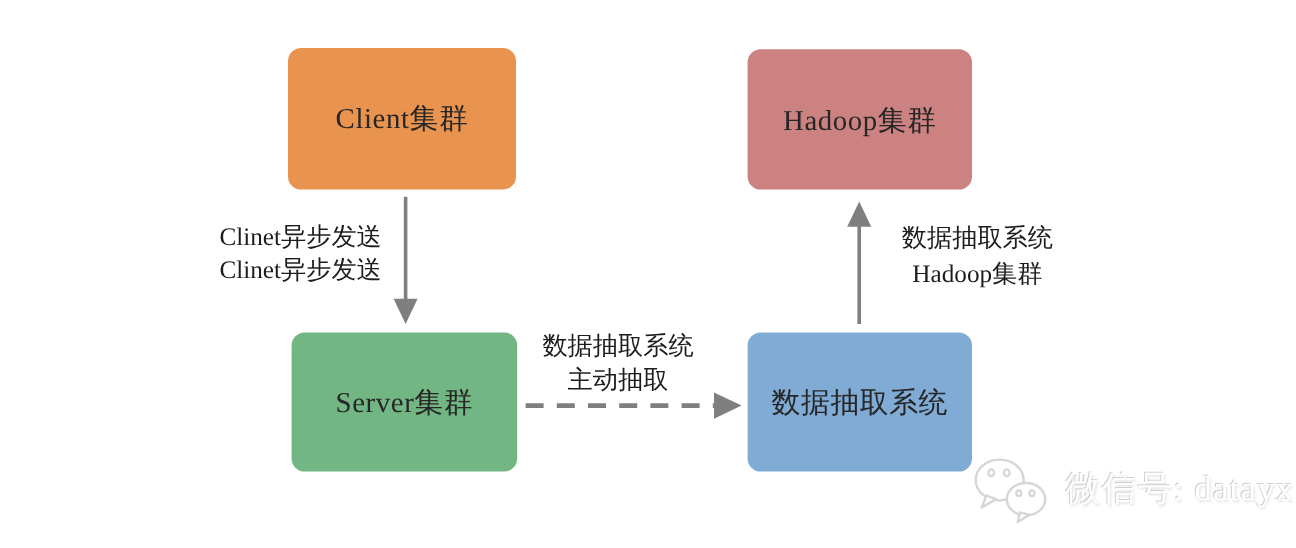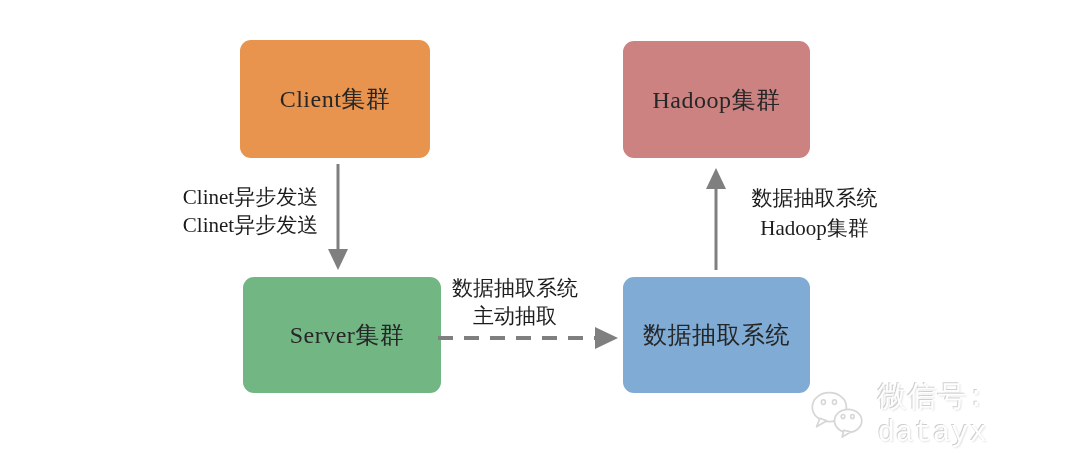--- a/index.html
+++ b/index.html
@@ -8,37 +8,37 @@
     background:#ffffff; overflow:hidden;
     font-family:"Liberation Serif","DejaVu Serif",serif;
   }
   .node {
     position:absolute; border-radius:11px;
     display:flex; align-items:center; justify-content:center;
     font-size:24px; color:#262626; letter-spacing:0.5px;
   }
   .node-client  { left:240px; top:40px;  width:190px; height:118px; }
   .node-hadoop  { left:623px; top:41px;  width:187px; height:117px; }
-  .node-server  { left:243px; top:277px; width:188px; height:116px;padding-left:10px; }
+  .node-server  { left:243px; top:277px; width:188px; height:116px; }
   .node-extract { left:623px; top:277px; width:187px; height:116px; }
 
   .edge-label {
     position:absolute; font-size:21px; color:#1c1c1c;
     text-align:center; line-height:28px; white-space:nowrap;
   }
   .label-client-server  { left:158px; top:183px; width:185px; }
   .label-server-extract { left:425px; top:274px; width:180px; }
   .label-extract-hadoop { left:722px; top:183px; width:185px; line-height:30px; }
 
   .arrow-layer { position:absolute; left:0; top:0; width:1080px; height:457px; }
 
   .watermark {
     position:absolute; left:808px; top:377px;
     display:flex; align-items:center; gap:8px;
-    font-family:Liberation Mono, monospace;
+    font-family:Liberation Serif, serif;
     justify-content:space-between;
   }
   .watermark-text {
     font-size:29px; color:#ffffff; letter-spacing:1px;
     text-shadow:-1px -1px 0 #cfcfcf, 1px 1px 2px #e2e2e2;
   }
 </style>
 </head>
 <body>
 

